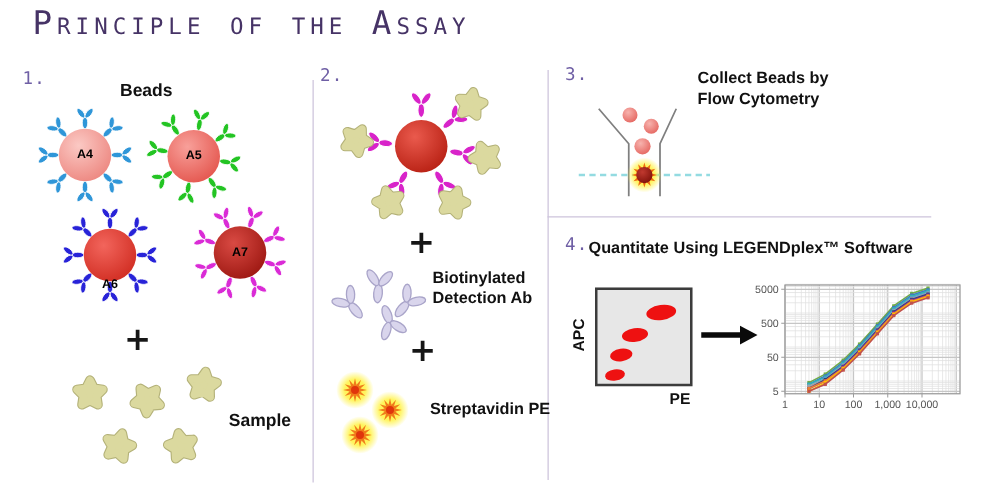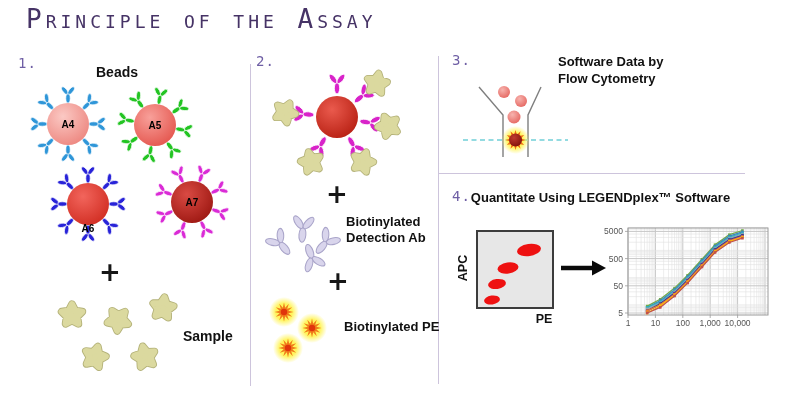--- a/index.html
+++ b/index.html
@@ -552,23 +552,23 @@
   <span class="beadlbl" style="left:192px;top:202px;text-align:right;">A7</span>
 
   <span class="plus" style="left:110px;top:272px;">+</span>
   <span class="plus" style="left:337px;top:194px;">+</span>
   <span class="plus" style="left:338px;top:281px;">+</span>
 
   <span class="lbl lbl14" style="left:183px;top:328px;">Sample</span>
 
   <span class="lbl" style="left:346px;top:214px;">Biotinylated</span>
   <span class="lbl" style="left:346px;top:230px;">Detection Ab</span>
-  <span class="lbl" style="left:344px;top:319px;">Biotinylated PE</span>
-
-  <span class="lbl" style="left:558px;top:54px;">Software Data by</span>
+  <span class="lbl" style="left:344px;top:319px;">Streptavidin PE</span>
+
+  <span class="lbl" style="left:558px;top:54px;">Collect Beads by</span>
   <span class="lbl" style="left:558px;top:71px;">Flow Cytometry</span>
 
   <span class="lbl s4title" style="left:458px;top:190px;width:285px;">Quantitate Using LEGENDplex™ Software</span>
 
   <span class="lbl small vlabel" style="left:463px;top:268px;position:absolute;">APC</span>
   <span class="lbl small ctr" style="left:544px;top:319px;position:absolute;">PE</span>
 
 </div>
 
 </body></html>

